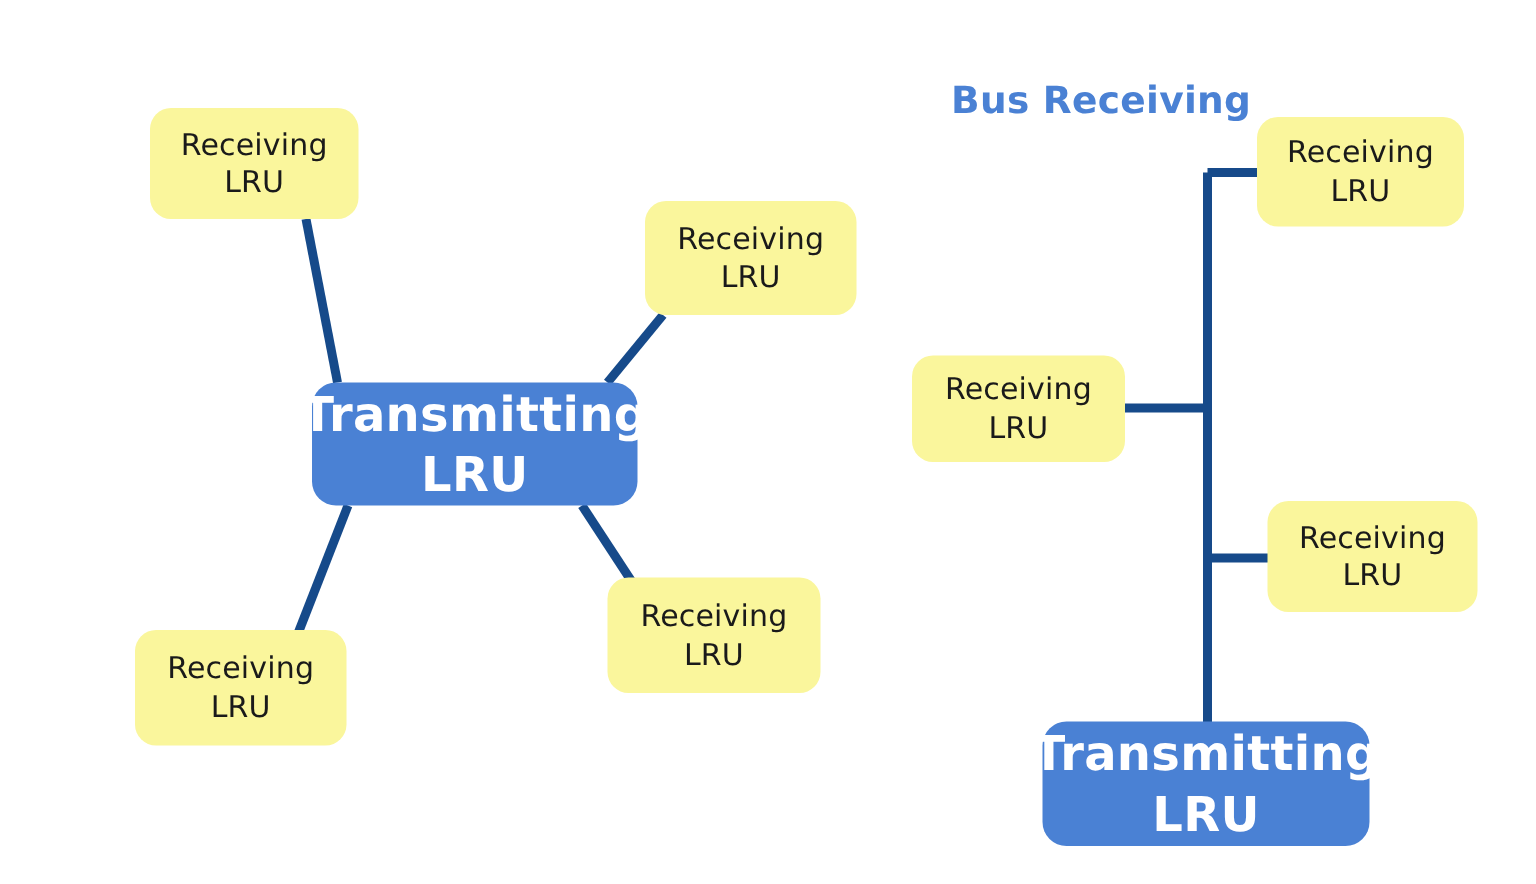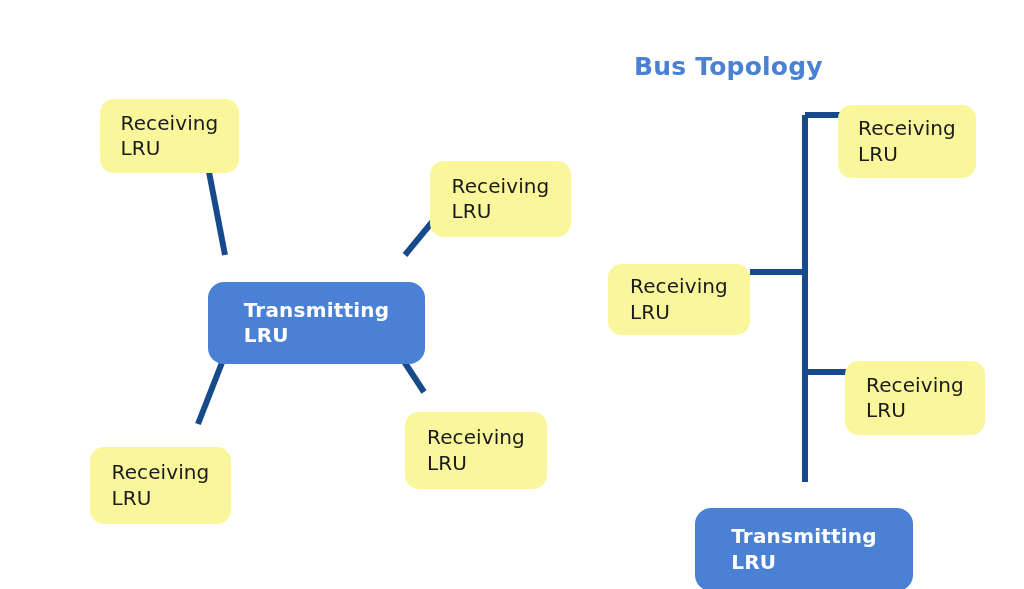--- a/index.html
+++ b/index.html
@@ -21,39 +21,38 @@
     top: 0;
     width: 1024px;
     height: 589px;
     pointer-events: none;
   }
   .node {
     position: absolute;
     display: flex;
     align-items: center;
     justify-content: center;
-    text-align: left;
+    text-align: center;
     box-sizing: border-box;
     line-height: 1.26;
     white-space: pre-line;
-    margin-top: 27px;
   }
   .node-receiving {
     background: #faf69c;
     color: #1a1a1a;
     border-radius: 14px;
     font-size: 20px;
     font-weight: 400;
     letter-spacing: 0.1px;
   }
   .node-transmitting {
     background: #4a81d4;
     color: #ffffff;
     border-radius: 16px;
-    font-size: 20px;
+    font-size: 32px;
     font-weight: 700;
     letter-spacing: 0.2px;
   }
   .title {
     position: absolute;
     color: #4a81d4;
     font-weight: 700;
     font-size: 25px;
     letter-spacing: 0.2px;
     white-space: nowrap;
@@ -73,21 +72,21 @@
       </g>
     <g id="bus-edges" stroke="#164a8a" stroke-width="6" stroke-linecap="butt">
         <line x1="805" y1="115" x2="805" y2="482"></line>
         <line x1="805" y1="115" x2="840" y2="115"></line>
         <line x1="750" y1="272" x2="805" y2="272"></line>
         <line x1="805" y1="372" x2="847" y2="372"></line>
       </g>
   </svg>
 
 
-  <div class="title" style="left:634px; top:52px;">Bus Topology</div>
+  <div class="title" style="left:634px; top:52px;">Bus Receiving</div>
 
   <div class="node node-transmitting" id="star-center" style="left: 208px; top: 255px; width: 217px; height: 82px;">Transmitting
 LRU</div>
 
   <div class="node node-receiving" id="star-leaf-0" style="left: 100px; top: 72px; width: 139px; height: 74px;">Receiving
 LRU</div>
 
   <div class="node node-receiving" id="star-leaf-1" style="left: 430px; top: 134px; width: 141px; height: 76px;">Receiving
 LRU</div>
 

